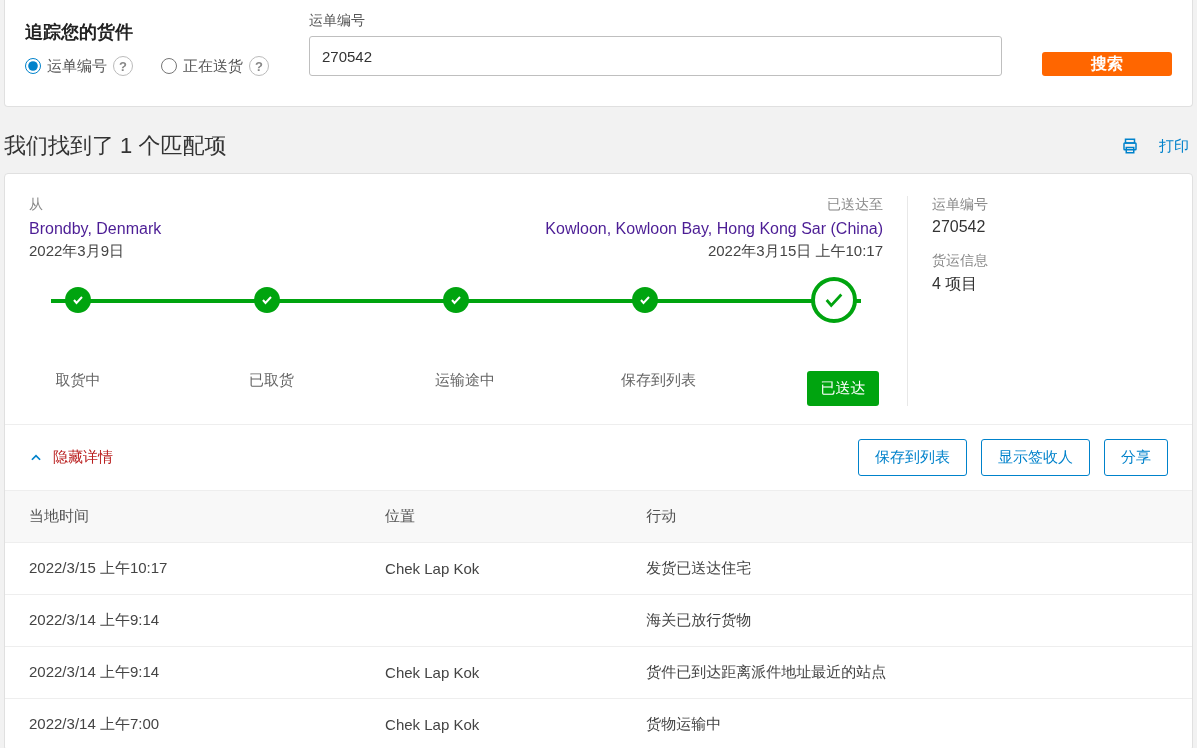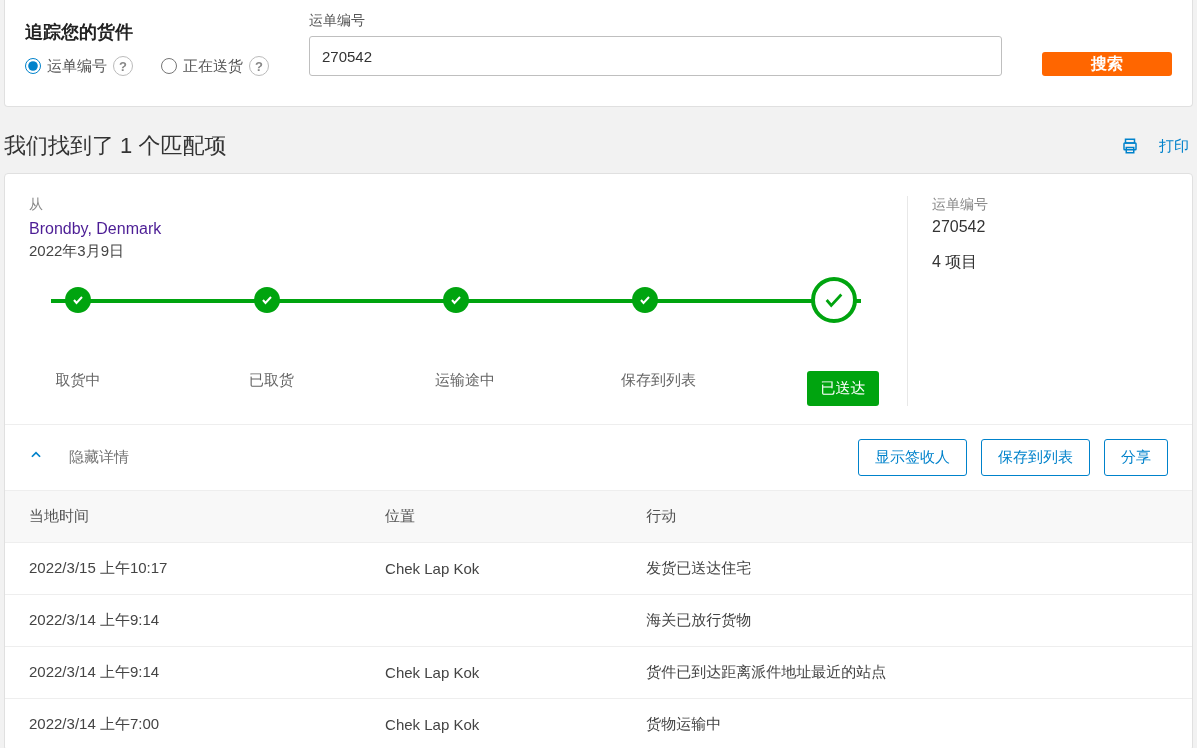--- a/index.html
+++ b/index.html
@@ -130,22 +130,22 @@
   .meta-block .meta-label { color: #888; font-size: 14px; margin-bottom: 4px; }
   .meta-block .meta-value { font-size: 16px; color: #333; }
 
   
   .action-row {
     display: flex; align-items: center; justify-content: space-between;
     padding: 14px 24px;
     border-top: 1px solid #eee;
   }
   .toggle-link {
-    display: inline-flex; align-items: flex-start; gap: 26px;
-    color: #737373; font-size: 15px; cursor: pointer;
+    display: inline-flex; align-items: center; gap: 10px;
+    color: #b91c1c; font-size: 15px; cursor: pointer;
   }
   .chevron { width: 14px; height: 14px; }
   .action-buttons { display: flex; gap: 14px; }
   .outline-btn {
     border: 1px solid #0082cb; background: #fff; color: #0082cb;
     padding: 8px 16px; font-size: 15px; border-radius: 3px; cursor: pointer;
   }
 
   
   .events-table { width: 100%; border-collapse: collapse; }
@@ -202,20 +202,25 @@
 
 <div class="result-card">
   <div class="result-top">
     <div class="route-info">
       <div class="route-cols">
         <div class="from-col">
           <div class="meta-label">从</div>
           <div class="loc">Brondby, Denmark</div>
           <div class="date">2022年3月9日</div>
         </div>
+        <div class="to-col">
+          <div class="meta-label">已送达至</div>
+          <div class="loc">Kowloon, Kowloon Bay, Hong Kong Sar (China)</div>
+          <div class="date">2022年3月15日 上午10:17</div>
+        </div>
       </div>
 
       <div class="progress-wrap">
         <div class="progress-bar"></div>
         <div class="nodes">
           <div class="node">
             <span class="node-circle">
               <svg class="check-small" viewBox="0 0 24 24" fill="none" stroke="#fff" stroke-width="4">
                   <polyline points="4 12 9 18 20 6"></polyline>
                 </svg>
@@ -259,35 +264,36 @@
         </div>
       </div>
     </div>
 
     <div class="meta-col">
       <div class="meta-block">
         <div class="meta-label">运单编号</div>
         <div class="meta-value">270542</div>
       </div>
       <div class="meta-block">
+        <div class="meta-label">货运信息</div>
         <div class="meta-value">4 项目</div>
       </div>
     </div>
   </div>
 
   <div class="action-row">
     <a class="toggle-link">
       <svg class="chevron" viewBox="0 0 24 24" fill="none" stroke="#0082cb" stroke-width="3">
         <polyline points="5 15 12 8 19 15"></polyline>
       </svg>
       <span>隐藏详情</span>
     </a>
     <div class="action-buttons">
+      <button class="outline-btn">保存到列表</button>
       <button class="outline-btn">显示签收人</button>
-      <button class="outline-btn">保存到列表</button>
       <button class="outline-btn">分享</button>
     </div>
   </div>
 
   <table class="events-table">
     <thead>
       <tr>
         <th class="col-time">当地时间</th>
         <th class="col-loc">位置</th>
         <th class="col-act">行动</th>

